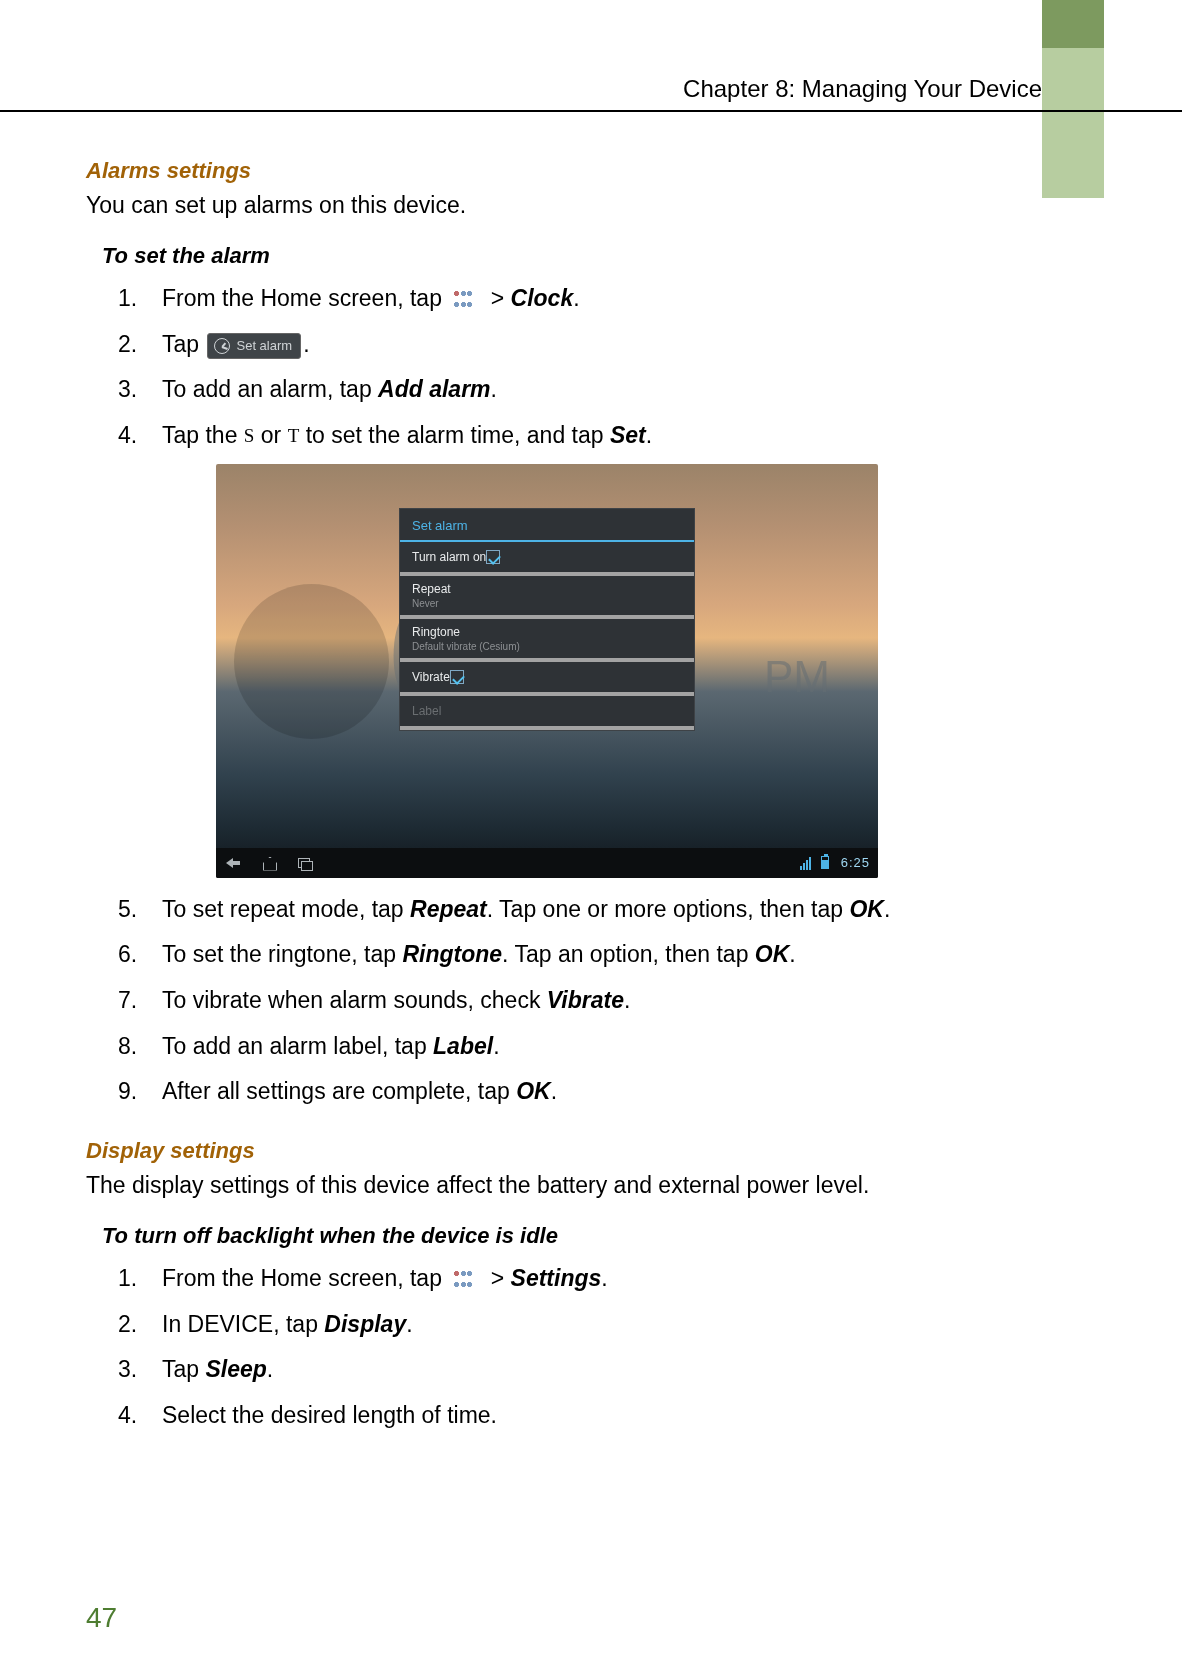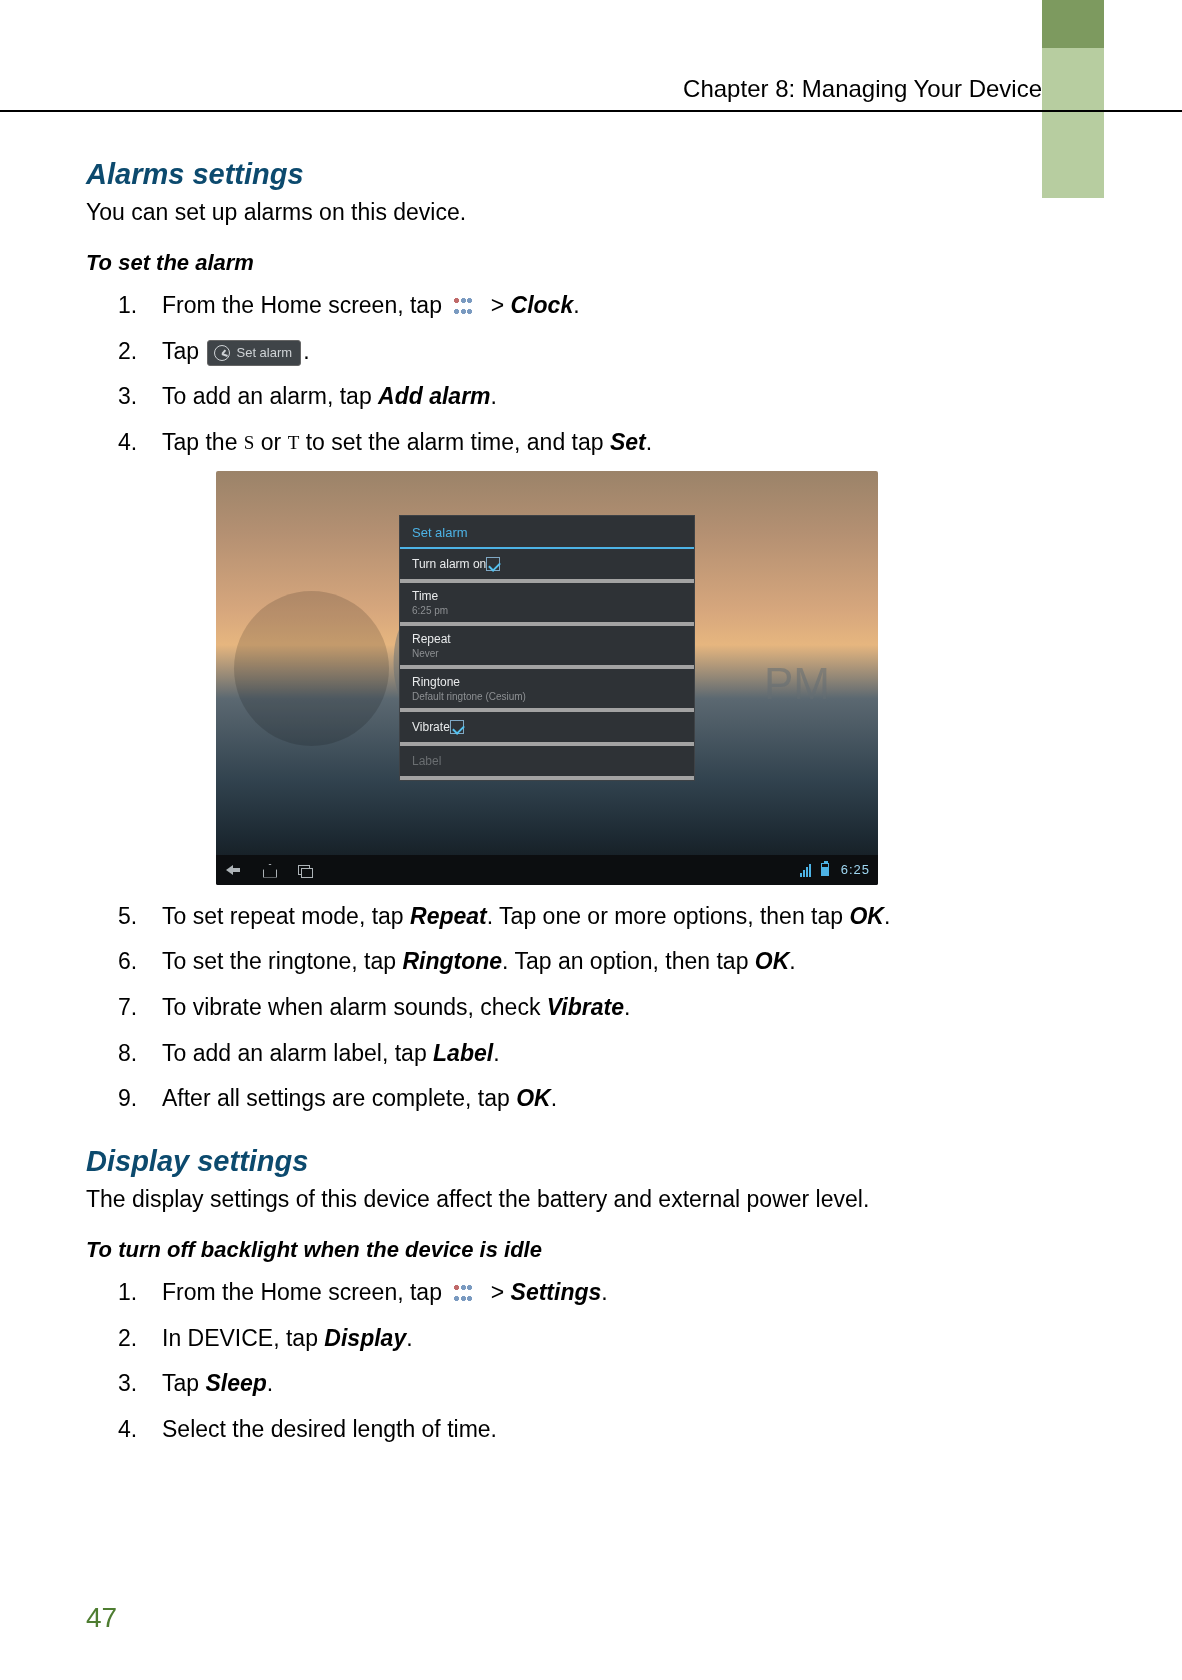--- a/index.html
+++ b/index.html
@@ -22,38 +22,39 @@
     color: #000;
     padding-bottom: 8px;
   }
   .header-rule {
     position: absolute; top: 110px; left: 0; right: 0; height: 2px; background: #000;
   }
   .content {
     position: absolute; top: 150px; left: 86px; right: 150px;
   }
   h2.section-title {
-    color: #0c4a6e;
+    color: #a16207;
     font-style: italic;
     font-weight: bold;
-    font-size: 29px;
+    font-size: 22px;
     margin-top: 8px;
     margin-bottom: 6px;
   }
   p.section-intro {
     font-size: 23px;
     margin-bottom: 22px;
     line-height: 1.35;
   }
   h3.subheading {
     font-weight: bold;
     font-style: italic;
     font-size: 22px;
     margin-bottom: 12px;
     margin-top: 4px;
+    margin-left: 16px;
   }
   ol.steps {
     list-style: none;
     padding: 0;
     margin: 0 0 4px 0;
   }
   ol.steps > li {
     display: flex;
     align-items: baseline;
     font-size: 23px;
@@ -283,30 +284,26 @@
       <div class="big-digit">6:25</div>
       <div class="big-pm">PM</div>
 
       <div class="dialog">
         <div class="dlg-title">Set alarm</div>
         <div class="row">
           <span>Turn alarm on</span>
           <span class="chk on"></span>
         </div>
         <div class="row two-line">
-          <span>Time</span>
-          <span class="sub">6:25 pm</span>
-        </div>
-        <div class="row two-line">
           <span>Repeat</span>
           <span class="sub">Never</span>
         </div>
         <div class="row two-line">
           <span>Ringtone</span>
-          <span class="sub">Default ringtone (Cesium)</span>
+          <span class="sub">Default vibrate (Cesium)</span>
         </div>
         <div class="row">
           <span>Vibrate</span>
           <span class="chk on"></span>
         </div>
         <div class="row disabled">
           <span>Label</span>
         </div>
       </div>
 

